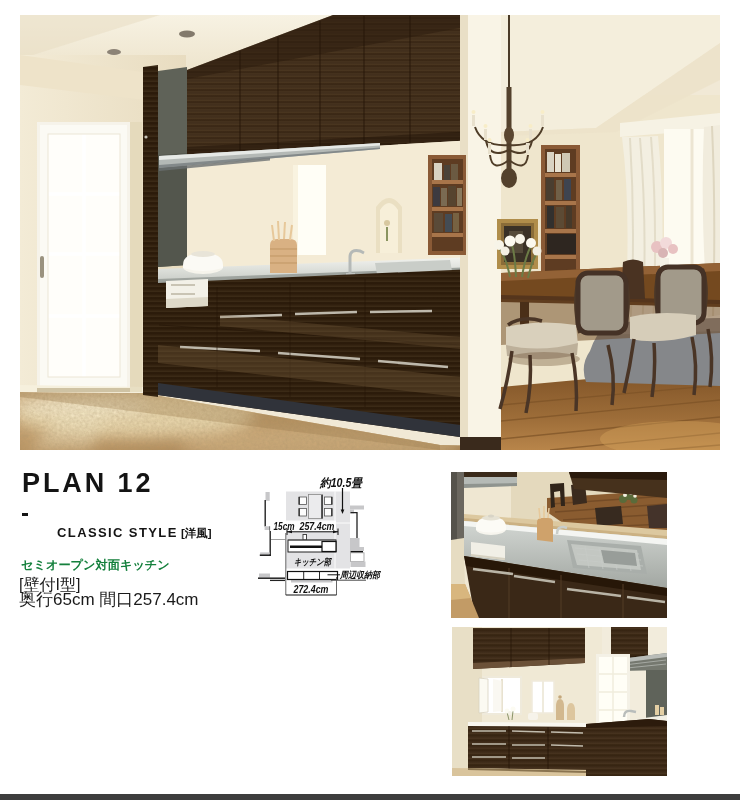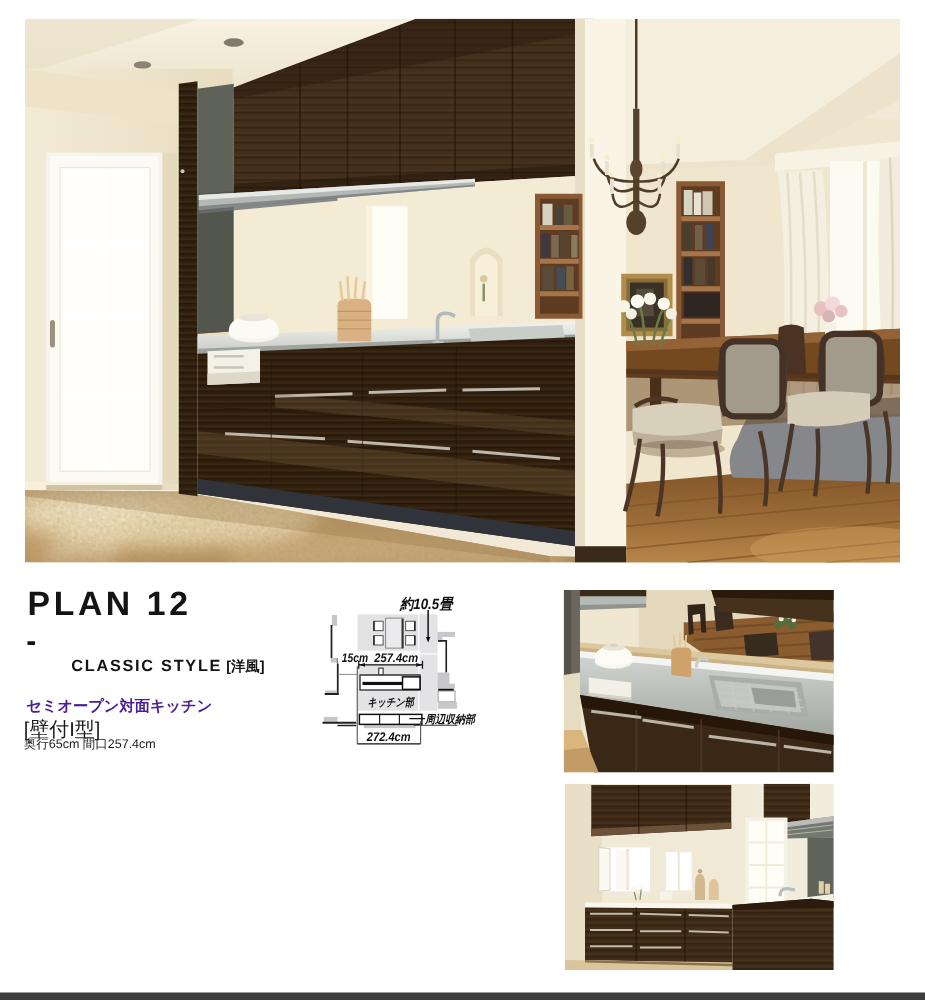--- a/index.html
+++ b/index.html
@@ -386,25 +386,25 @@
 </g>
 </svg>
 </div>
 
 <div class="abs" style="left:22px;top:470.4px;font-size:27px;font-weight:bold;color:#141414;letter-spacing:2.9px;line-height:1;white-space:nowrap;">PLAN 12</div>
 
 <div class="abs" style="left:22px;top:513px;width:6px;height:2.6px;background:#141414;"></div>
 
 <div class="abs" style="left:21px;top:525.6px;font-size:13px;font-weight:bold;color:#141414;letter-spacing:1.4px;line-height:1;white-space:nowrap;margin-left:36px;">CLASSIC STYLE<span style="font-size:11.5px;letter-spacing:0;"> [洋風]</span></div>
 
-<div class="abs" style="left:21px;top:558.6px;font-size:12.2px;font-weight:bold;color:#4c1d95;letter-spacing:0;line-height:1;white-space:nowrap;">セミオープン対面キッチン</div>
+<div class="abs" style="left:21px;top:558.6px;font-size:12.2px;font-weight:bold;color:#15803d;letter-spacing:0;line-height:1;white-space:nowrap;">セミオープン対面キッチン</div>
 
 <div class="abs" style="left:19px;top:577.2px;font-size:16px;color:#1a1a1a;line-height:1;white-space:nowrap;">[壁付I型]</div>
 
-<div class="abs" style="left:19px;top:591px;font-size:10px;color:#1a1a1a;line-height:1;white-space:nowrap;text-align:right;">奥行65cm 間口257.4cm</div>
+<div class="abs" style="left:19px;top:591px;font-size:17px;color:#1a1a1a;line-height:1;white-space:nowrap;text-align:right;">奥行65cm 間口257.4cm</div>
 
 <div class="abs" style="left:255px;top:468px;width:185px;height:134px;font-style:italic;">
 <svg width="185" height="134" viewBox="255 468 185 134" xmlns="http://www.w3.org/2000/svg">
 <rect x="255" y="468" width="185" height="134" fill="#ffffff"></rect>
 
 <rect x="286" y="491.5" width="64" height="77" fill="#e3e3e5"></rect>
 <g stroke="#ffffff" stroke-width="1" opacity="0.9">
 <line x1="335" y1="491.5" x2="335" y2="568.5"></line>
 <line x1="286" y1="523" x2="350" y2="523"></line>
 </g>

